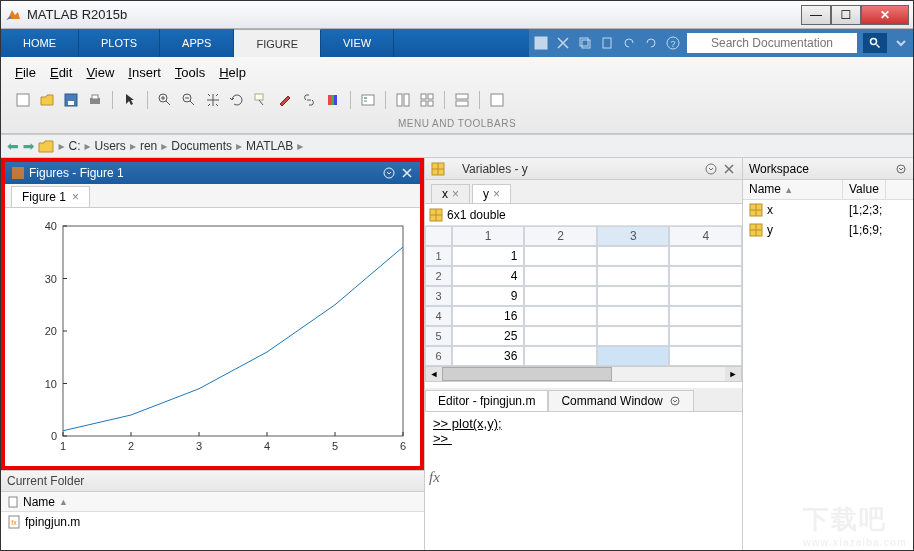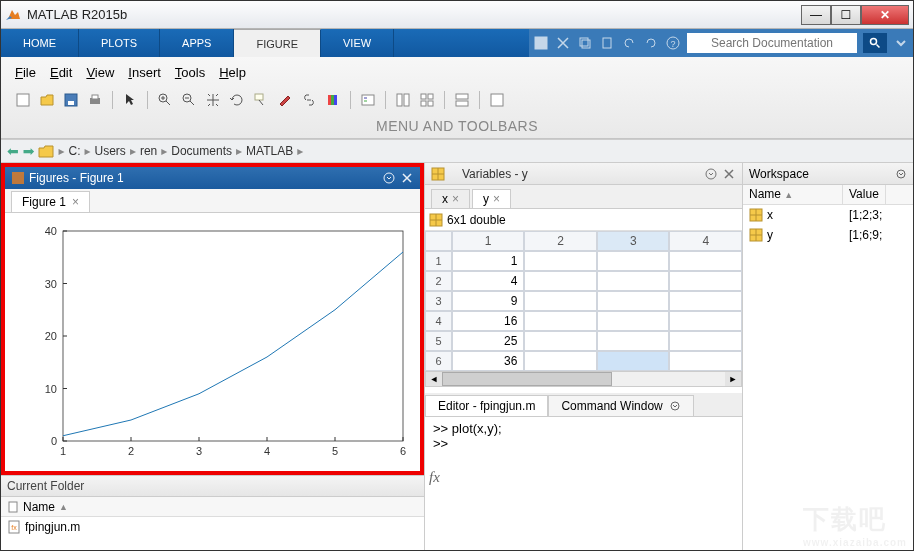--- a/index.html
+++ b/index.html
@@ -27,21 +27,21 @@
 .searchbtn { width: 24px; height: 20px; background: #0d4a86; color: #fff; display: flex; align-items: center; justify-content: center; }
 
 
 .menuarea { background: linear-gradient(#f7f7f7,#e9e9e9); border-bottom: 1px solid #c5c5c5; padding: 6px 10px 0 10px; }
 .menubar { display: flex; gap: 14px; padding: 2px 4px; }
 .menubar span { font-size: 13px; cursor: pointer; }
 .menubar span u { text-decoration: underline; }
 .iconrow { display: flex; gap: 4px; padding: 8px 2px 6px 2px; align-items: center; }
 .iconrow .ic { width: 20px; height: 20px; display: flex; align-items: center; justify-content: center; cursor: pointer; }
 .iconrow .sep { width: 1px; height: 18px; background: #bbb; margin: 0 3px; }
-.menulabel { text-align: center; font-size: 14px; color: #888; padding: 2px 0 4px 0; letter-spacing: .5px; }
+.menulabel { text-align: center; font-size: 10px; color: #888; padding: 2px 0 4px 0; letter-spacing: .5px; }
 
 
 .addrbar { height: 24px; background: #eef0f2; border-top: 1px solid #ccc; border-bottom: 1px solid #ccc; display: flex; align-items: center; padding: 0 6px; font-size: 12px; color: #333; gap: 4px; }
 .addrbar .arrow { color: #4a8; font-size: 14px; cursor: pointer; }
 .addrbar .folder { width: 16px; height: 14px; }
 .addrbar .crumb { cursor: pointer; }
 .addrbar .sep { color: #888; }
 
 
 .main { flex: 1; display: flex; overflow: hidden; position: relative; }
@@ -80,21 +80,21 @@
 .scrollbar { height: 16px; background: #f0f0f0; border: 1px solid #ccc; display: flex; align-items: center; }
 .scrollbar .arrow { width: 16px; height: 14px; background: #e4e4e4; display: flex; align-items: center; justify-content: center; font-size: 9px; cursor: pointer; }
 .scrollbar .track { flex:1; height: 14px; position: relative; }
 .scrollbar .thumb { position: absolute; left: 0; width: 60%; height: 100%; background: #cfcfcf; border: 1px solid #aaa; }
 
 
 .edtabs { height: 24px; display: flex; align-items: flex-end; border-bottom: 1px solid #ccc; background: #eee; }
 .edtabs .tab { padding: 3px 12px; border: 1px solid #ccc; border-bottom: none; background: #f5f5f5; font-size: 12px; cursor: pointer; display: flex; gap: 6px; align-items: center; }
 .edtabs .tab.active { background: #fff; }
 .cmdbody { flex: 1; padding: 4px 8px; font-family: Consolas, monospace; font-size: 13px; background: #fff; }
-.cmdbody .line { white-space: pre; }
+.cmdbody .line { white-space: pre; text-decoration: underline; }
 .fx { position: absolute; left: 428px; bottom: 64px; font-style: italic; font-family: "Times New Roman", serif; font-size: 15px; color: #666; }
 
 
 .wshdr { height: 22px; background: linear-gradient(#f4f4f4,#e6e6e6); border-bottom: 1px solid #ccc; display: flex; align-items: center; padding: 0 6px; font-size: 12px; }
 .wstable .thead { display: flex; height: 20px; background: #f7f7f7; border-bottom: 1px solid #ddd; font-size: 12px; }
 .wstable .thead .col { padding: 2px 6px; border-right: 1px solid #ddd; }
 .wstable .row { display: flex; height: 20px; font-size: 12px; }
 .wstable .row .col { padding: 2px 6px; display: flex; align-items: center; gap: 4px; }
 .wstable .col.name { width: 100px; }
 .sorticon { font-size: 9px; color: #888; }

